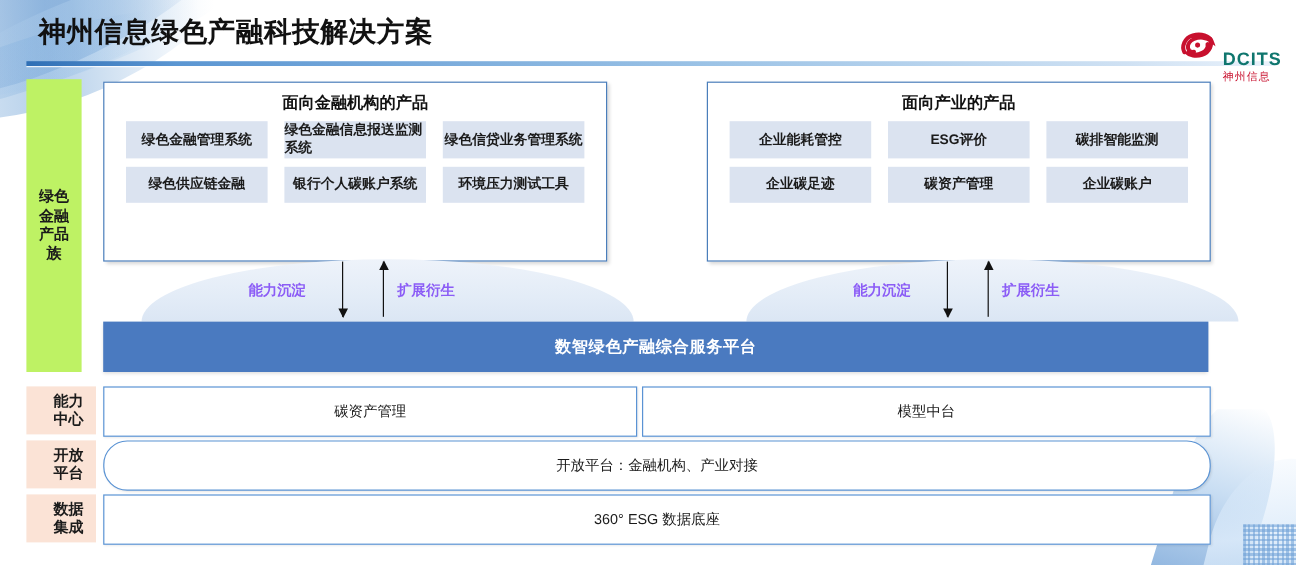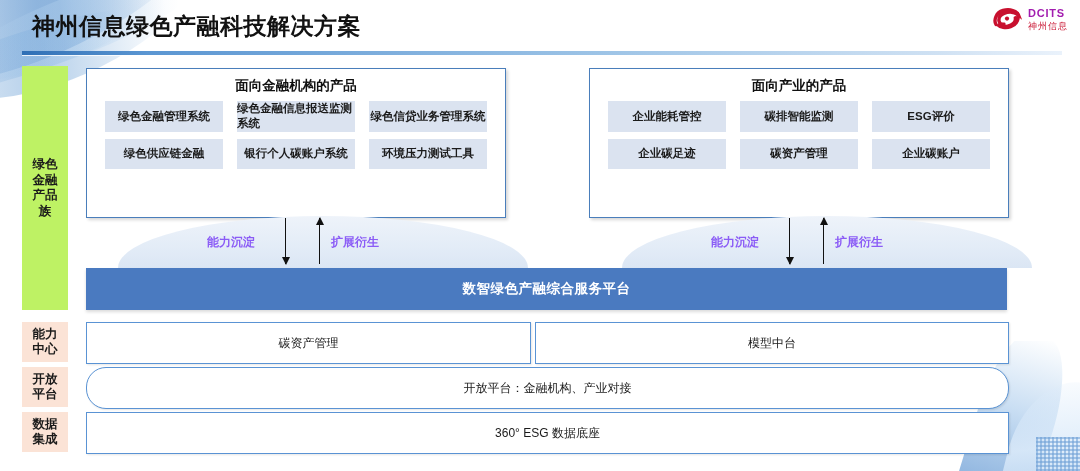--- a/index.html
+++ b/index.html
@@ -63,35 +63,35 @@
   .title-rule:after{
     content:"";position:absolute;left:0;top:4px;width:100%;height:1px;background:rgba(255,255,255,.8);
   }
   .logo{
     position:absolute;right:12px;top:6px;display:flex;align-items:center;gap:6px;
   }
   .logo-mark{
     width:30px;height:26px;position:relative;flex:0 0 auto;
   }
   .logo-txt{display:flex;flex-direction:column;line-height:1;}
-  .logo-txt .en{font-size:11px;font-weight:bold;color:#a21caf;letter-spacing:.8px;}
+  .logo-txt .en{font-size:15px;font-weight:bold;color:#0f766e;letter-spacing:.8px;margin-top:36px;}
   .logo-txt .cn{font-size:9px;color:#c8102e;letter-spacing:1px;margin-top:3px;}
 
   
   .rail-top{
     position:absolute;left:22px;top:66px;width:46px;height:244px;
     background:#bef264;
   }
   .rail-top span{
     position:absolute;left:0;right:0;top:50%;transform:translateY(-50%);
     text-align:center;font-size:12.5px;font-weight:bold;color:#1b1b1b;line-height:1.25;
   }
   .rail-cell{
     position:absolute;left:22px;width:46px;background:#fbe3d6;
-    display:flex;align-items:center;justify-content:center;
+    display:flex;align-items:center;justify-content:center;padding-left:12px;
   }
   .rail-cell span{font-size:12.5px;font-weight:bold;color:#1b1b1b;line-height:1.22;text-align:center;}
   .rail-ability{top:322px;height:40px;}
   .rail-open{top:367px;height:40px;}
   .rail-data{top:412px;height:40px;}
 
   
   .panel{
     position:absolute;top:68px;height:148px;background:#fff;
     border:1.5px solid #4a7ebb;
@@ -234,22 +234,22 @@
       <div class="prod">绿色供应链金融</div>
       <div class="prod">银行个人碳账户系统</div>
       <div class="prod">环境压力测试工具</div>
     </div>
   </div>
 
   <div class="panel panel-right">
     <div class="panel-title">面向产业的产品</div>
     <div class="panel-grid">
       <div class="prod">企业能耗管控</div>
+      <div class="prod">ESG评价</div>
       <div class="prod">碳排智能监测</div>
-      <div class="prod">ESG评价</div>
       <div class="prod">企业碳足迹</div>
       <div class="prod">碳资产管理</div>
       <div class="prod">企业碳账户</div>
     </div>
   </div>
 
   <div class="dome dome-left"></div>
   <div class="dome dome-right"></div>
 
   <div class="arrowgrp arrows-left">

